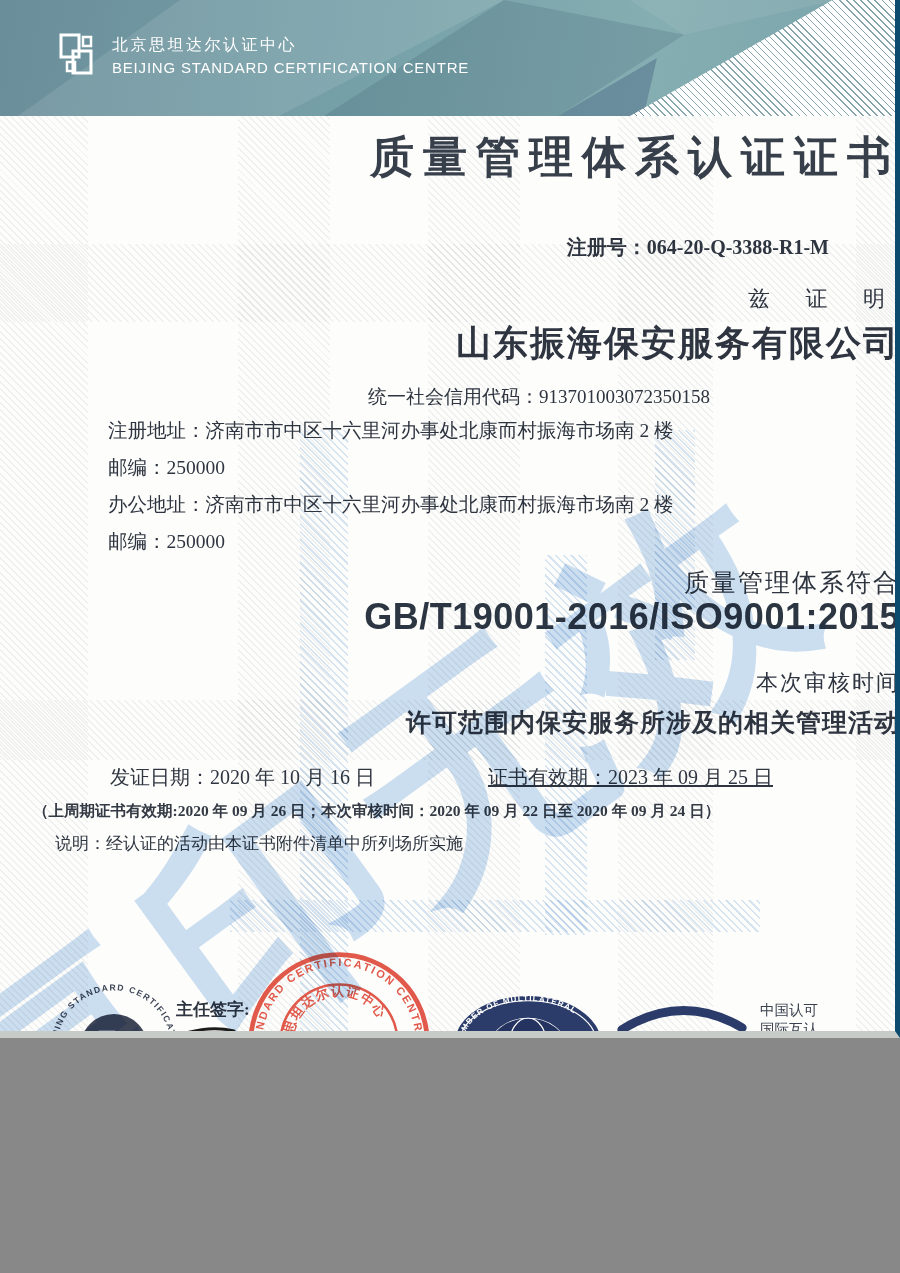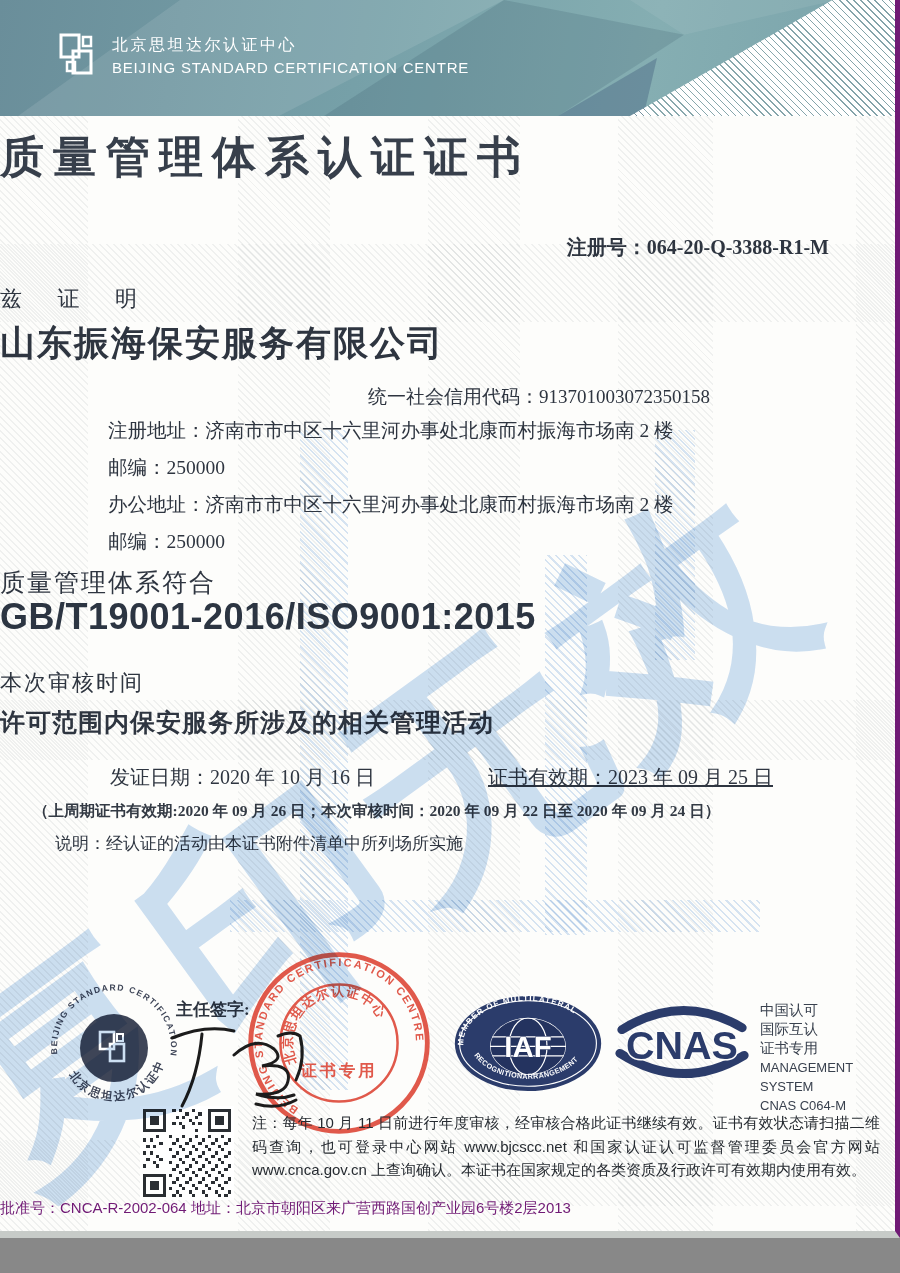--- a/index.html
+++ b/index.html
@@ -1,20 +1,20 @@
 <!DOCTYPE html>
 <html><head>
 <meta charset="utf-8">
 <style>
   * { margin:0; padding:0; box-sizing:border-box; }
   body { background:#888; font-family:"Liberation Serif", serif; }
   #page {
-    position:relative; width:900px; height:1238px; margin:0 auto;
+    position:relative; width:900px; height:1038px; margin:0 auto;
     background:#fdfdfb; overflow:hidden;
-    border-right:5px solid #701a75; border-bottom:7px solid #c7cbc8;
+    border-right:5px solid #0c4a6e; border-bottom:7px solid #c7cbc8;
   }
 
   
   .header { position:absolute; left:0; top:0; width:900px; height:116px;
     background:linear-gradient(100deg,#6a8e9a 0%,#76a0a8 40%,#85aeb2 72%,#7aa3ab 100%); }
   .header .facet1 { position:absolute; inset:0; background:rgba(255,255,255,.10);
     clip-path:polygon(20% 0,56% 0,31% 100%,2% 100%); }
   .facet2 { position:absolute; inset:0; background:rgba(25,55,75,.14);
     clip-path:polygon(56% 0,76% 30%,62% 100%,36% 100%); }
   .facet3 { position:absolute; inset:0; background:rgba(45,70,110,.30);
@@ -36,21 +36,21 @@
     background:repeating-linear-gradient(45deg, rgba(125,170,222,.30) 0 1.6px, transparent 1.6px 5.4px); }
 
   
   .watermark { position:absolute; left:70px; top:940px; z-index:6;
     font-size:238px; font-weight:bold; letter-spacing:12px; white-space:nowrap;
     color:#a4c6ea; opacity:.55; mix-blend-mode:multiply;
     transform:rotate(-36deg); transform-origin:left bottom; pointer-events:none; }
 
   
   .abs { position:absolute; }
-  .center { left:0; width:900px; text-align:left; }
+  .center { left:0; width:900px; text-align:right; }
   .ink { color:#2e3540; }
   .title { top:128px; font-size:44px; font-weight:bold; letter-spacing:9px; color:#373f4b; }
   .reg-line { top:234px; right:66px; font-size:20px; font-weight:bold; color:#2e3540; }
   .certify { top:284px; font-size:22px; letter-spacing:15px; }
   .company { top:320px; font-size:35px; font-weight:bold; letter-spacing:2px; }
   .credit { top:384px; left:368px; font-size:19px; }
   .addr { top:412px; left:108px; font-size:19.5px; line-height:37px; }
   .std-intro { top:566px; font-size:25px; letter-spacing:2px; }
   .std-code { top:596px; font-size:36px; font-weight:bold; color:#2c3542;
     font-family:"Liberation Sans",sans-serif; letter-spacing:.5px; }

